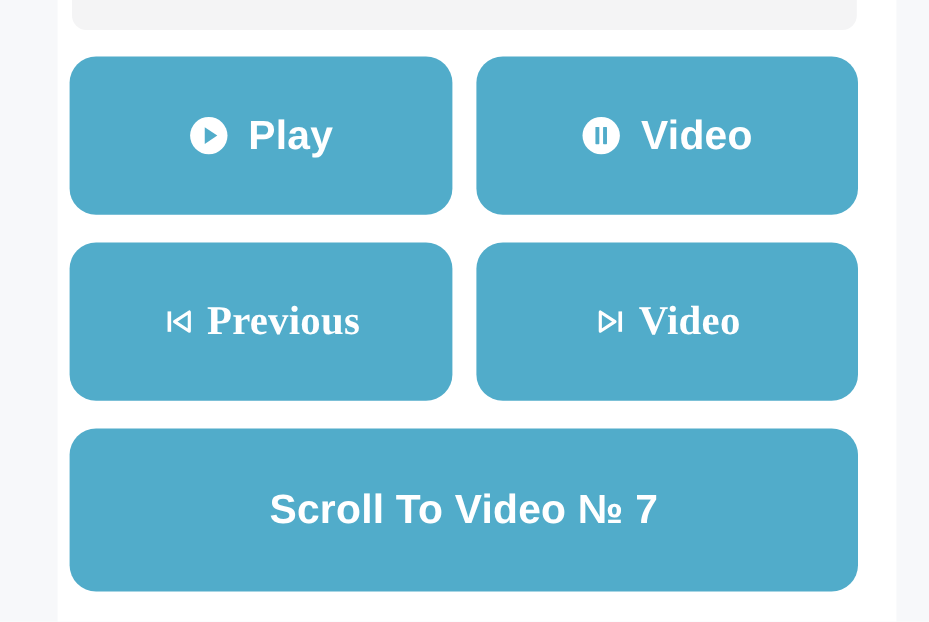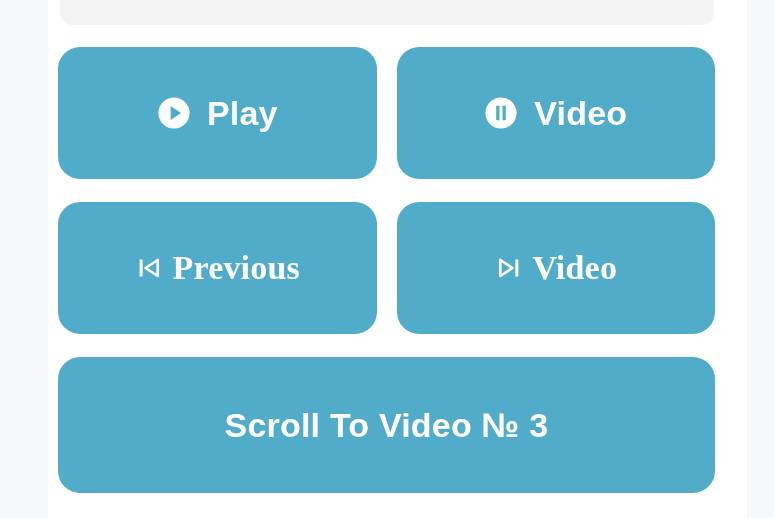--- a/index.html
+++ b/index.html
@@ -170,19 +170,19 @@
               <rect x="17.1" y="5.2" width="2.4" height="13.6" fill="#ffffff"></rect>
             </svg>
           </span>
           <span class="btn-label">Video</span>
         </button>
 
       </div>
 
       <div class="btn-row">
         <button class="btn wide">
-          <span class="btn-label">Scroll To Video № 3</span>
+          <span class="btn-label">Scroll To Video № 7</span>
         </button>
       </div>
 
     </div>
   </div>
 </div>
 
 </body></html>

